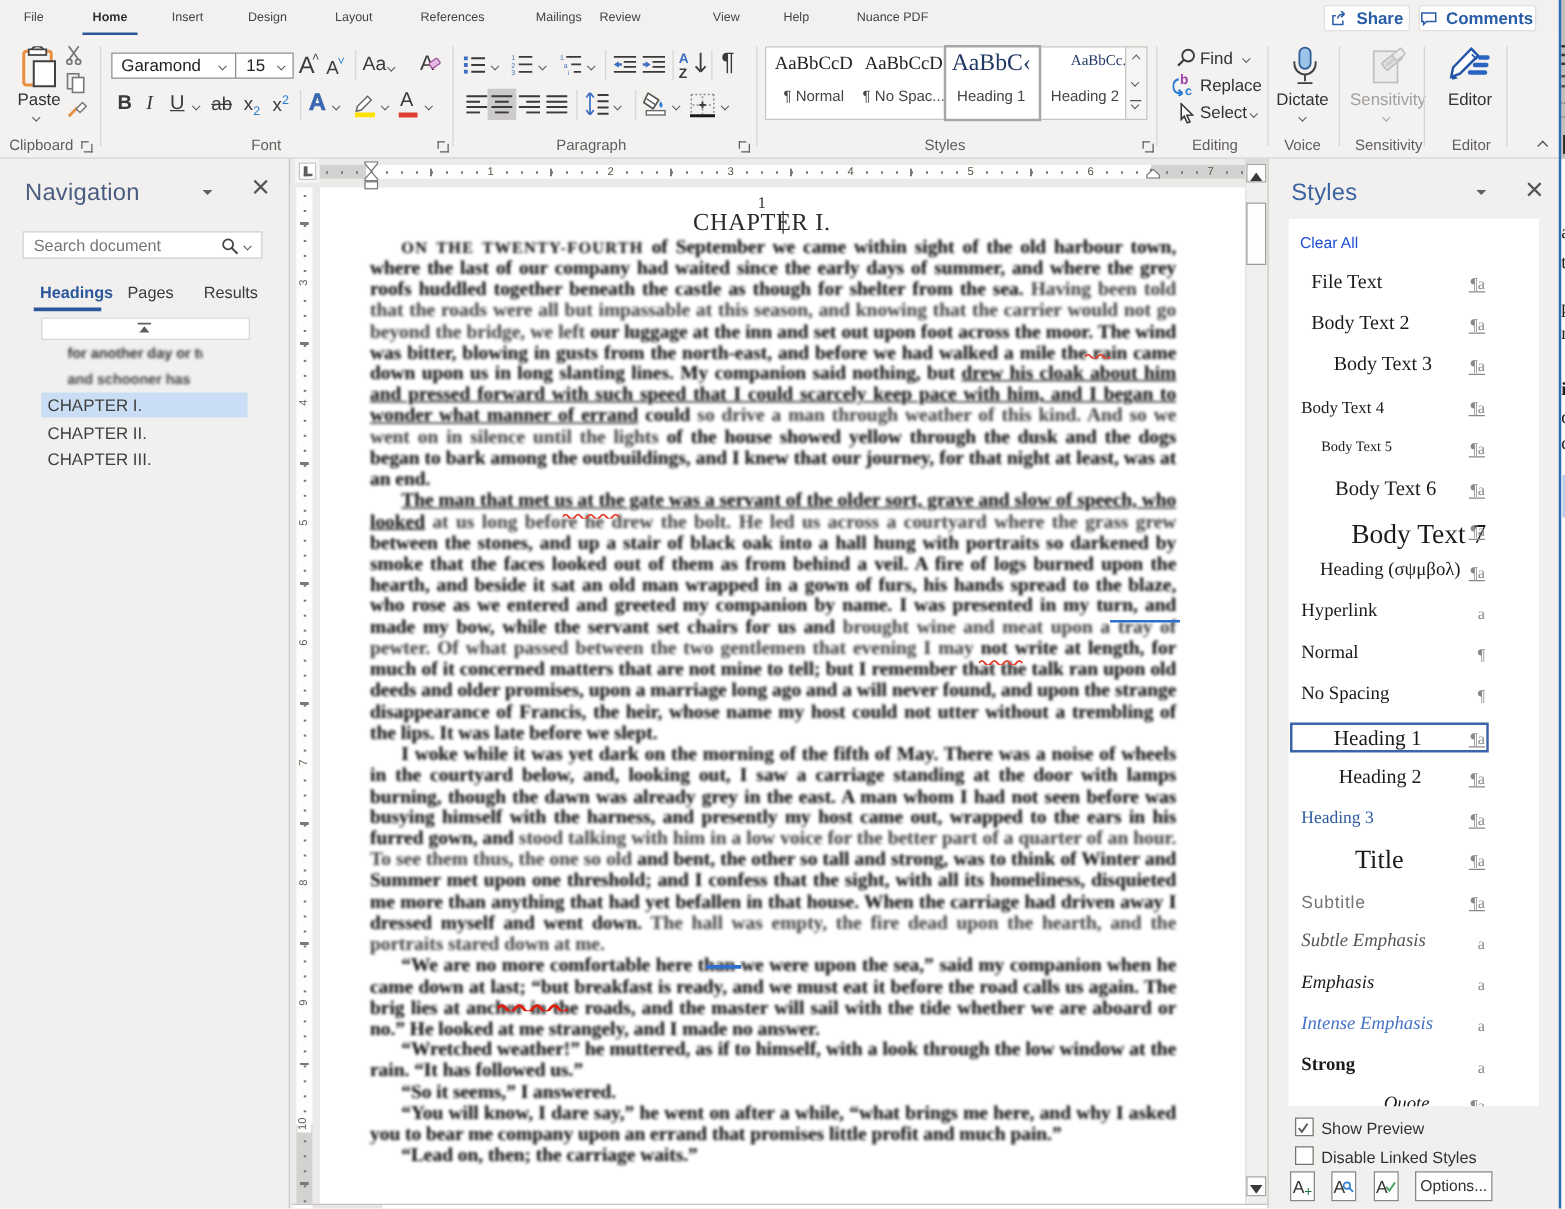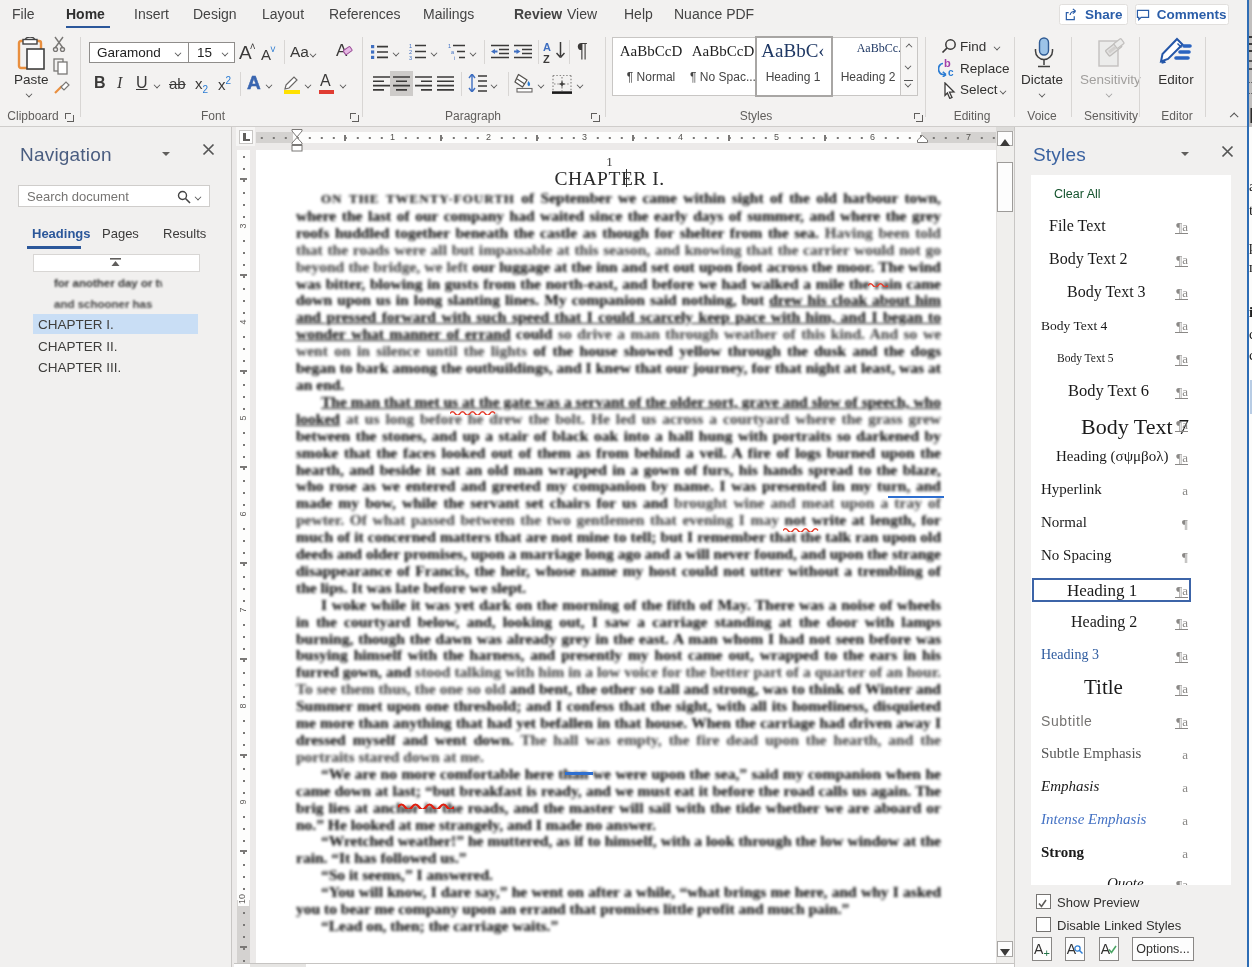--- a/index.html
+++ b/index.html
@@ -2,21 +2,21 @@
 <html><head>
 <meta charset="utf-8">
 <style>
   html,body{margin:0;padding:0;}
   body{width:1252px;height:967px;overflow:hidden;font-family:"Liberation Sans",sans-serif;}
   #app{position:relative;width:1252px;height:967px;background:#fff;overflow:hidden;}
   .a{position:absolute;}
   .ser{font-family:"Liberation Serif",serif;}
   
   #tabbar{left:0;top:0;width:1252px;height:30px;background:#f2f1f0;}
-  .tab{position:absolute;top:0;height:26px;line-height:29px;font-size:14px;color:#444;white-space:nowrap;}
+  .tab{position:absolute;top:0;height:26px;line-height:29px;font-size:10px;color:#444;text-align:center;white-space:nowrap;}
   .tab.active{color:#2f2f2f;border-bottom:2.8px solid #2b579a;font-weight:600;}
   .topright{position:absolute;top:0;height:30px;line-height:30px;font-size:13.5px;color:#2a5da8;white-space:nowrap;}
   
   #ribbon{left:0;top:30px;width:1252px;height:96px;background:#f3f2f1;border-bottom:1px solid #cfcdcb;}
   .gsep{position:absolute;top:7px;width:1px;height:80px;background:#d8d6d4;}
   .glabel{position:absolute;top:79px;font-size:12px;color:#605e5c;white-space:nowrap;transform:translateX(-50%);}
   .launch{position:absolute;top:82px;width:10px;height:10px;}
   .launch:before{content:"";position:absolute;left:1px;top:1px;width:5px;height:5px;border-left:1.3px solid #605e5c;border-top:1.3px solid #605e5c;}
   .launch:after{content:"";position:absolute;right:0px;bottom:0px;width:6px;height:6px;border-right:1.3px solid #605e5c;border-bottom:1.3px solid #605e5c;}
   .chev{display:inline-block;width:7px;height:7px;position:absolute;}
@@ -44,21 +44,21 @@
 <div id="app">
 
   <div class="a" id="tabbar">
     <div class="tab" style="left:12px;width:30px;">File</div>
     <div class="tab active" style="left:66px;width:44px;">Home</div>
     <div class="tab" style="left:134px;width:32px;">Insert</div>
     <div class="tab" style="left:193px;width:42px;">Design</div>
     <div class="tab" style="left:262px;width:42px;">Layout</div>
     <div class="tab" style="left:329px;width:66px;">References</div>
     <div class="tab" style="left:423px;width:48px;">Mailings</div>
-    <div class="tab" style="left:514px;width:44px;font-weight:bold;">Review</div>
+    <div class="tab" style="left:474px;width:44px;">Review</div>
     <div class="tab" style="left:567px;width:28px;">View</div>
     <div class="tab" style="left:624px;width:26px;">Help</div>
     <div class="tab" style="left:674px;width:80px;">Nuance PDF</div>
     <div class="topright" style="left:1059px;top:3.5px;width:67px;height:19px;line-height:19px;background:#fff;border:1px solid #e1dfdd;border-radius:2.5px;text-align:center;">
       <svg width="14" height="13" viewBox="0 0 15 14" style="vertical-align:-2px">
           <path d="M5 5 H2.5 v7.5 h8.5 V9 M6.5 7.5 Q7 3.5 12.5 3.5 M12.5 3.5 l-3-2.6 M12.5 3.5 l-3 2.6" fill="none" stroke="#2a5da8" stroke-width="1.3"></path>
         </svg>
       <span style="margin-left:3px;font-weight:600;">Share</span>
     </div>
     <div class="topright" style="left:1135px;top:3.5px;width:92px;height:19px;line-height:19px;background:#fff;border:1px solid #e1dfdd;border-radius:2.5px;text-align:left;">
@@ -504,39 +504,39 @@
 
   <div class="a" id="stylespane">
     <div class="a panetitle" style="left:18px;top:17px;color:#3a62a0;">Styles</div>
     <svg class="a" style="left:164px;top:23px;" width="12" height="8" viewBox="0 0 12 8">
         <path d="M2 2 l4 4 4-4 z" fill="#605e5c"></path>
       </svg>
     <svg class="a" style="left:206px;top:18px;" width="13" height="13" viewBox="0 0 13 13">
         <path d="M1.5 1.5 L11.5 11.5 M11.5 1.5 L1.5 11.5" stroke="#555" stroke-width="1.7"></path>
       </svg>
     <div class="a" id="styleslist" style="left:16px;top:48px;width:200px;height:710px;background:#fff;overflow:hidden;">
-      <div class="a" style="left:23px;top:12px;font-size:12.5px;color:#14532d;">Clear All</div>
+      <div class="a" style="left:9px;top:12px;font-size:12.5px;color:#1d4ed8;">Clear All</div>
       <div class="srow ser" style="top:42px;left:18px;font-size:16px;">File Text</div>
       <div class="srow ser" style="top:75px;left:18px;font-size:16px;">Body Text 2</div>
       <div class="srow ser" style="top:108px;left:36px;font-size:16px;">Body Text 3</div>
       <div class="srow ser" style="top:143px;left:10px;font-size:13.5px;">Body Text 4</div>
       <div class="srow ser" style="top:177px;left:26px;font-size:11.5px;">Body Text 5</div>
       <div class="srow ser" style="top:206px;left:37px;font-size:16.5px;">Body Text 6</div>
       <div class="srow ser" style="top:239px;left:50px;font-size:22px;">Body Text 7</div>
       <div class="srow ser" style="top:273px;left:25px;font-size:15px;">Heading (σψμβολ)</div>
       <div class="srow ser" style="top:306px;left:10px;font-size:15px;">Hyperlink</div>
       <div class="srow ser" style="top:339px;left:10px;font-size:15px;">Normal</div>
       <div class="srow ser" style="top:372px;left:10px;font-size:15px;">No Spacing</div>
       <div class="a" style="left:1px;top:403px;width:159px;height:24px;border:2px solid #3c64a8;box-sizing:border-box;"></div>
       <div class="srow ser" style="top:406px;left:36px;font-size:17px;">Heading 1</div>
       <div class="srow ser" style="top:438px;left:40px;font-size:16px;">Heading 2</div>
       <div class="srow ser" style="top:472px;left:10px;font-size:14px;color:#2e5b9f;">Heading 3</div>
       <div class="srow ser" style="top:500px;left:53px;font-size:21px;">Title</div>
       <div class="srow" style="top:538px;left:10px;font-size:14px;color:#767472;letter-spacing:.6px;">Subtitle</div>
-      <div class="srow ser" style="top:570px;left:10px;font-size:15px;color:#555;">Subtle Emphasis</div>
+      <div class="srow ser" style="top:570px;left:10px;font-size:15px;font-style:italic;color:#555;">Subtle Emphasis</div>
       <div class="srow ser" style="top:603px;left:10px;font-size:15px;font-style:italic;">Emphasis</div>
       <div class="srow ser" style="top:636px;left:10px;font-size:15px;font-style:italic;color:#4472c4;">Intense Emphasis</div>
       <div class="srow ser" style="top:669px;left:10px;font-size:15px;font-weight:bold;">Strong</div>
       <div class="srow ser" style="top:700px;left:76px;font-size:15px;font-style:italic;">Quote</div>
       <div class="smark" style="top:45px;">¶a</div>
       <div class="smark" style="top:78px;">¶a</div>
       <div class="smark" style="top:111px;">¶a</div>
       <div class="smark" style="top:144px;">¶a</div>
       <div class="smark" style="top:177px;">¶a</div>
       <div class="smark" style="top:210px;">¶a</div>

